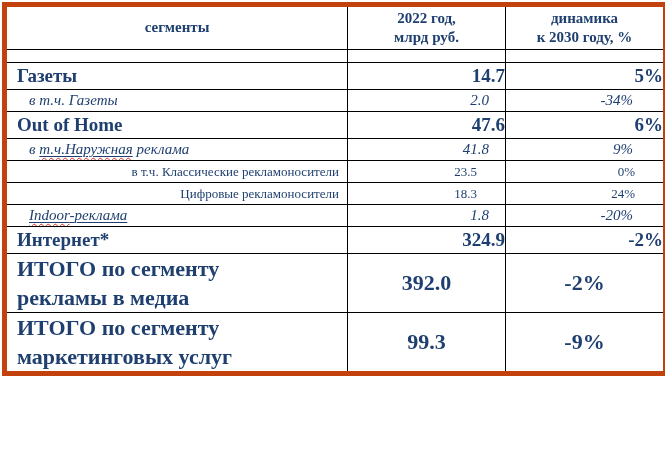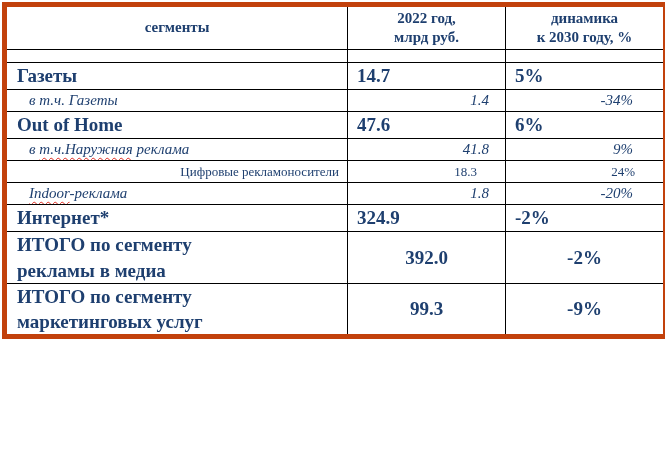--- a/index.html
+++ b/index.html
@@ -20,37 +20,37 @@
   }
   
   tr.r-header{height:45px;}
   tr.r-header th{
     font-weight:bold;font-size:15px;text-align:center;
     white-space:pre-line;line-height:1.3;
   }
   tr.r-spacer{height:13px;}
   tr.r-bold{height:27px;font-weight:bold;font-size:19px;}
   tr.r-bold .c-label{text-align:left;padding-left:10px;}
-  tr.r-bold .c-val,tr.r-bold .c-chg{text-align:left;padding-left:9px;}
+  tr.r-bold .c-val,tr.r-bold .c-chg{text-align:right;padding-left:9px;}
   tr.r-italic{height:22px;font-style:italic;font-size:15px;}
   tr.r-italic .c-label{text-align:left;padding-left:22px;}
   tr.r-italic .c-val{text-align:right;padding-right:16px;}
   tr.r-italic .c-chg{text-align:right;padding-right:30px;}
   tr.r-small{height:22px;font-size:13px;}
   tr.r-small .c-label{text-align:right;padding-right:8px;}
   tr.r-small .c-val{text-align:right;padding-right:28px;}
   tr.r-small .c-chg{text-align:right;padding-right:28px;}
-  tr.r-total{height:52px;font-weight:bold;font-size:19px;}
+  tr.r-total{height:52px;font-weight:bold;font-size:22px;}
   tr.r-total .c-label{
     text-align:left;padding-left:10px;
     white-space:pre-line;line-height:1.32;
   }
   tr.r-total .c-val,tr.r-total .c-chg{text-align:center;}
   
-  .u{text-decoration-thickness:1px;text-underline-offset:2px;}
+  .u{text-decoration:underline;text-decoration-thickness:1px;text-underline-offset:2px;}
   .sq{
     text-decoration:underline;text-decoration-style:wavy;
     text-decoration-color:#E02B20;text-decoration-thickness:1px;
     text-underline-offset:3px;
   }
 </style>
 </head>
 <body>
 
 <div class="page">
@@ -75,32 +75,37 @@
           <td class="c-val"></td>
           <td class="c-chg"></td>
         </tr>
         <tr class="r-bold">
           <td class="c-label">Газеты</td>
           <td class="c-val">14.7</td>
           <td class="c-chg">5%</td>
         </tr>
         <tr class="r-italic">
           <td class="c-label">в т.ч. Газеты</td>
-          <td class="c-val">1.4</td>
+          <td class="c-val">2.0</td>
           <td class="c-chg">-34%</td>
         </tr>
         <tr class="r-bold">
           <td class="c-label">Out of Home</td>
           <td class="c-val">47.6</td>
           <td class="c-chg">6%</td>
         </tr>
         <tr class="r-italic">
           <td class="c-label"><span>в </span><span class="u"><span class="sq">т.ч.Наружная</span></span><span> реклама</span></td>
           <td class="c-val">41.8</td>
           <td class="c-chg">9%</td>
+        </tr>
+        <tr class="r-small">
+          <td class="c-label">в т.ч. Классические рекламоносители</td>
+          <td class="c-val">23.5</td>
+          <td class="c-chg">0%</td>
         </tr>
         <tr class="r-small">
           <td class="c-label">Цифровые рекламоносители</td>
           <td class="c-val">18.3</td>
           <td class="c-chg">24%</td>
         </tr>
         <tr class="r-italic">
           <td class="c-label"><span class="u"><span class="sq">Indoor</span></span><span class="u">-реклама</span></td>
           <td class="c-val">1.8</td>
           <td class="c-chg">-20%</td>

